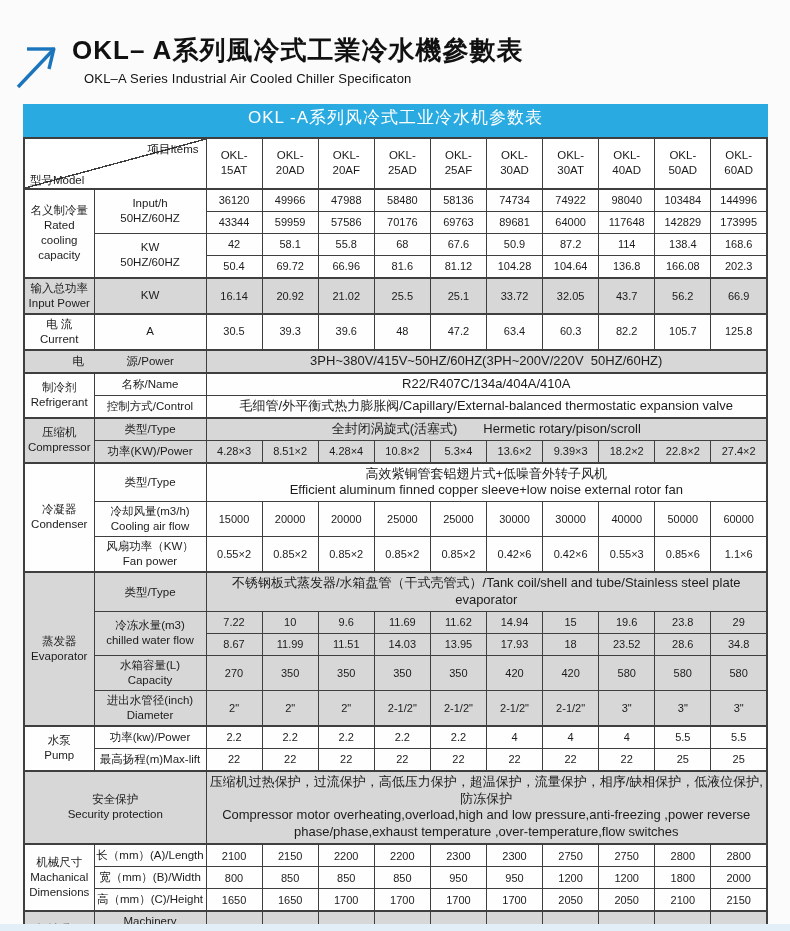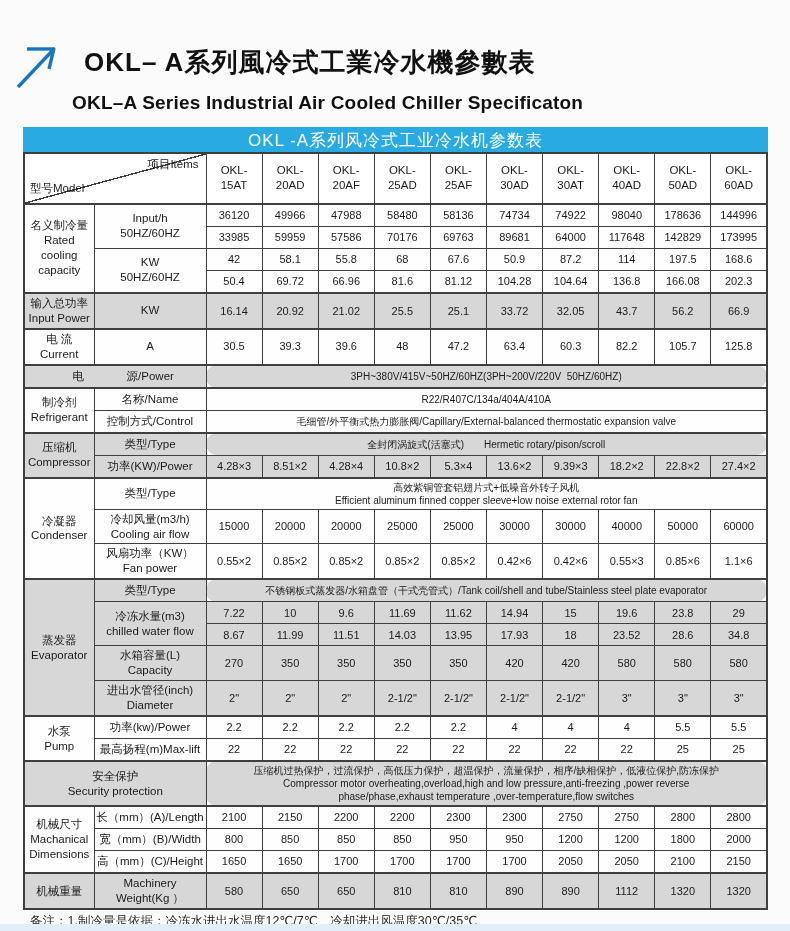--- a/index.html
+++ b/index.html
@@ -4,45 +4,45 @@
 <style>
   html,body{margin:0;padding:0;}
   body{
     width:790px;height:931px;position:relative;overflow:hidden;
     background:#fbfbfb;color:#1c1c1c;
     font-family:"Liberation Sans","DejaVu Sans",sans-serif;
   }
   
   .page-header{display:flex;align-items:flex-start;gap:12px;padding:33px 0 0 14px;}
   .logo{flex:0 0 auto;margin-top:6px;}
-  .titles h1{margin:12px;font-size:26px;font-weight:700;letter-spacing:1px;color:#111;}
-  .titles h2{margin:3px 0 0 0;font-size:19px;font-weight:700;color:#111;letter-spacing:0.2px;}
+  .titles h1{margin:0;font-size:26px;font-weight:700;letter-spacing:1px;color:#111;}
+  .titles h2{margin:3px 0 0 12px;font-size:13px;font-weight:400;color:#111;letter-spacing:0.2px;}
   
   .table-wrap{margin:13px 0 0 23px;width:745px;}
   .table-title{
     background:#29abe2;color:#ffffff;text-align:center;
-    font-size:17px;font-weight:500;padding:2px 0 0;letter-spacing:1px;
+    font-size:17px;font-weight:500;padding:2px 0 8px;letter-spacing:1px;
   }
   table{border-collapse:collapse;width:100%;table-layout:fixed;background:#fefefe;border:2px solid #3f3f3f;}
   th,td{
     border:1px solid #3f3f3f;text-align:center;vertical-align:middle;
     font-size:11px;line-height:1.3;padding:2px 1px;height:17px;
     overflow:hidden;
   }
   thead th{height:34px;font-weight:400;font-size:11.5px;white-space:pre-line;border-bottom-width:2px;background:#fff;}
   .corner{
     position:relative;
     background-image:linear-gradient(to bottom right,
       transparent calc(50% - 0.7px), #3f3f3f calc(50% - 0.7px),
       #3f3f3f calc(50% + 0.7px), transparent calc(50% + 0.7px));
   }
-  .corner-model{position:absolute;left:5px;bottom:7px;font-size:11.5px;}
+  .corner-model{position:absolute;left:5px;bottom:0;font-size:11.5px;}
   .corner-items{position:absolute;right:7px;top:3px;font-size:11.5px;margin-left:24px;}
   .sec-label,.item-label{white-space:pre-line;font-size:11.5px;}
-  .span-val{white-space:pre-wrap;font-size:10px;border-radius:11px;}
+  .span-val{white-space:pre-wrap;font-size:13px;}
   tr.shaded td{background:#d7d7d7;}
   tr.sec-start td{border-top-width:2px;}
   td.no-rb{border-right-style:hidden;text-align:right;padding-right:10px;}
   td.no-lb{border-left-style:hidden;text-align:center;padding-left:2px;}
   
   .notes{margin:2px 0 0 30px;font-size:12.5px;line-height:1.5;color:#2a2a2a;}
   
   .bottom-strip{position:absolute;left:0;right:0;bottom:0;height:7px;background:#e2eff8;}
 </style>
 </head>
@@ -118,25 +118,25 @@
             <td class="item-label" rowspan="2">Input/h
 50HZ/60HZ</td>
             <td class="val">36120</td>
             <td class="val">49966</td>
             <td class="val">47988</td>
             <td class="val">58480</td>
             <td class="val">58136</td>
             <td class="val">74734</td>
             <td class="val">74922</td>
             <td class="val">98040</td>
-            <td class="val">178636</td>
+            <td class="val">103484</td>
             <td class="val">144996</td>
           </tr>
           <tr>
-            <td class="val">33985</td>
+            <td class="val">43344</td>
             <td class="val">59959</td>
             <td class="val">57586</td>
             <td class="val">70176</td>
             <td class="val">69763</td>
             <td class="val">89681</td>
             <td class="val">64000</td>
             <td class="val">117648</td>
             <td class="val">142829</td>
             <td class="val">173995</td>
           </tr>
@@ -144,21 +144,21 @@
             <td class="item-label" rowspan="2">KW
 50HZ/60HZ</td>
             <td class="val">42</td>
             <td class="val">58.1</td>
             <td class="val">55.8</td>
             <td class="val">68</td>
             <td class="val">67.6</td>
             <td class="val">50.9</td>
             <td class="val">87.2</td>
             <td class="val">114</td>
-            <td class="val">197.5</td>
+            <td class="val">138.4</td>
             <td class="val">168.6</td>
           </tr>
           <tr>
             <td class="val">50.4</td>
             <td class="val">69.72</td>
             <td class="val">66.96</td>
             <td class="val">81.6</td>
             <td class="val">81.12</td>
             <td class="val">104.28</td>
             <td class="val">104.64</td>

